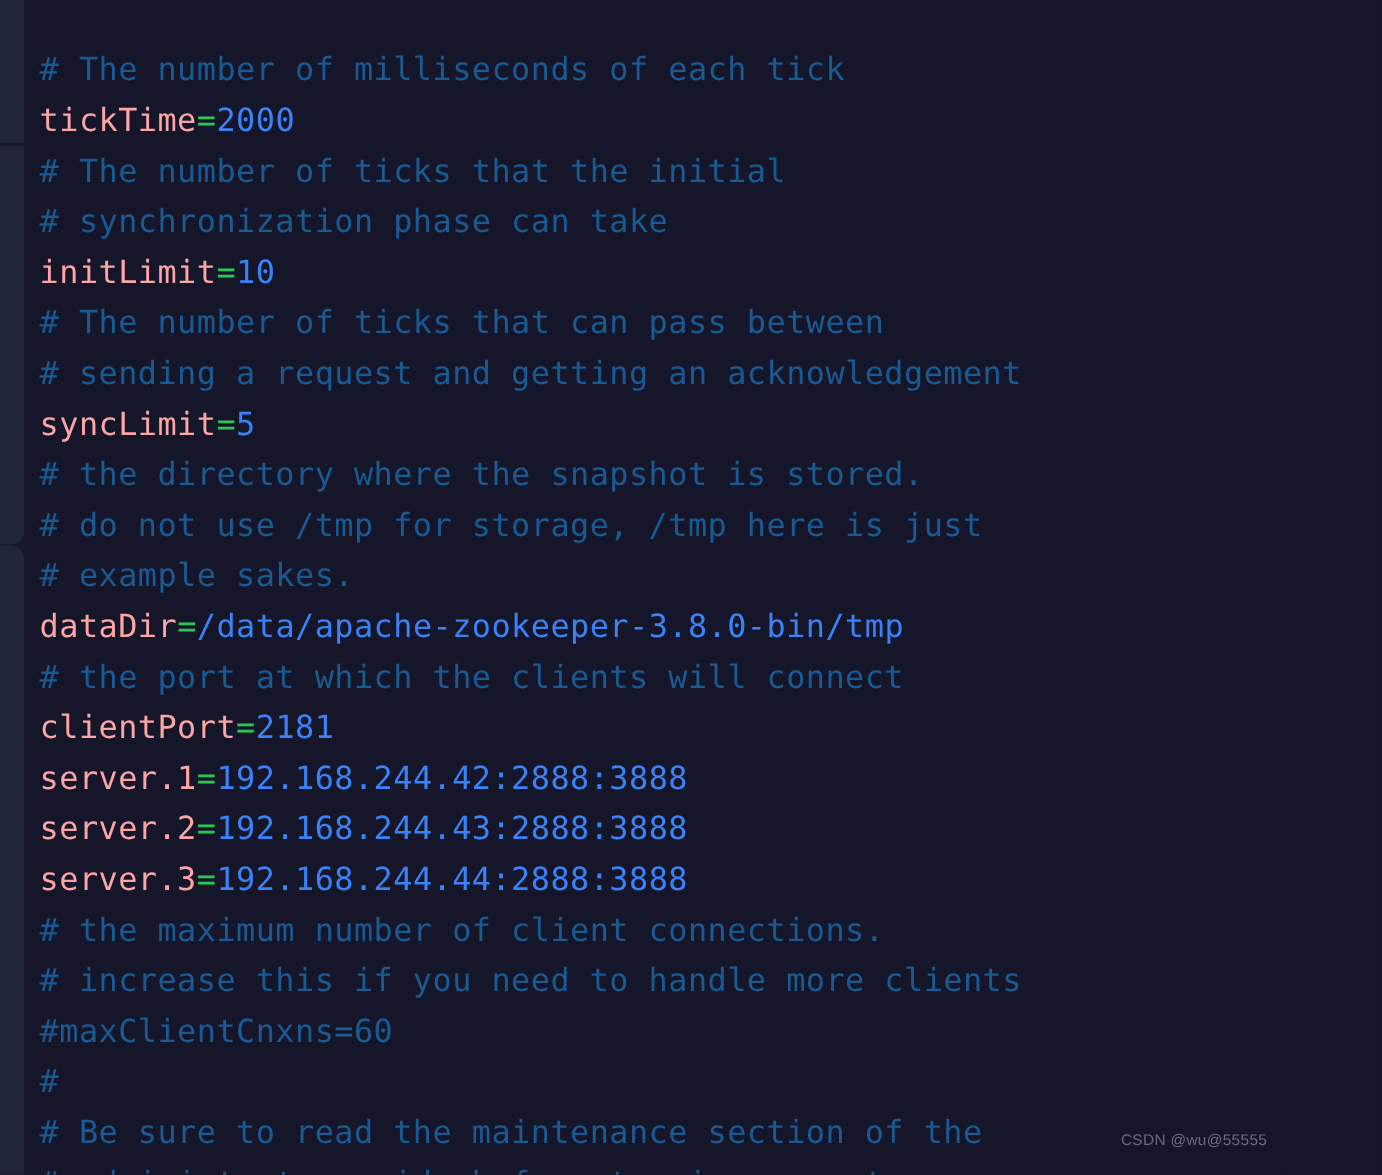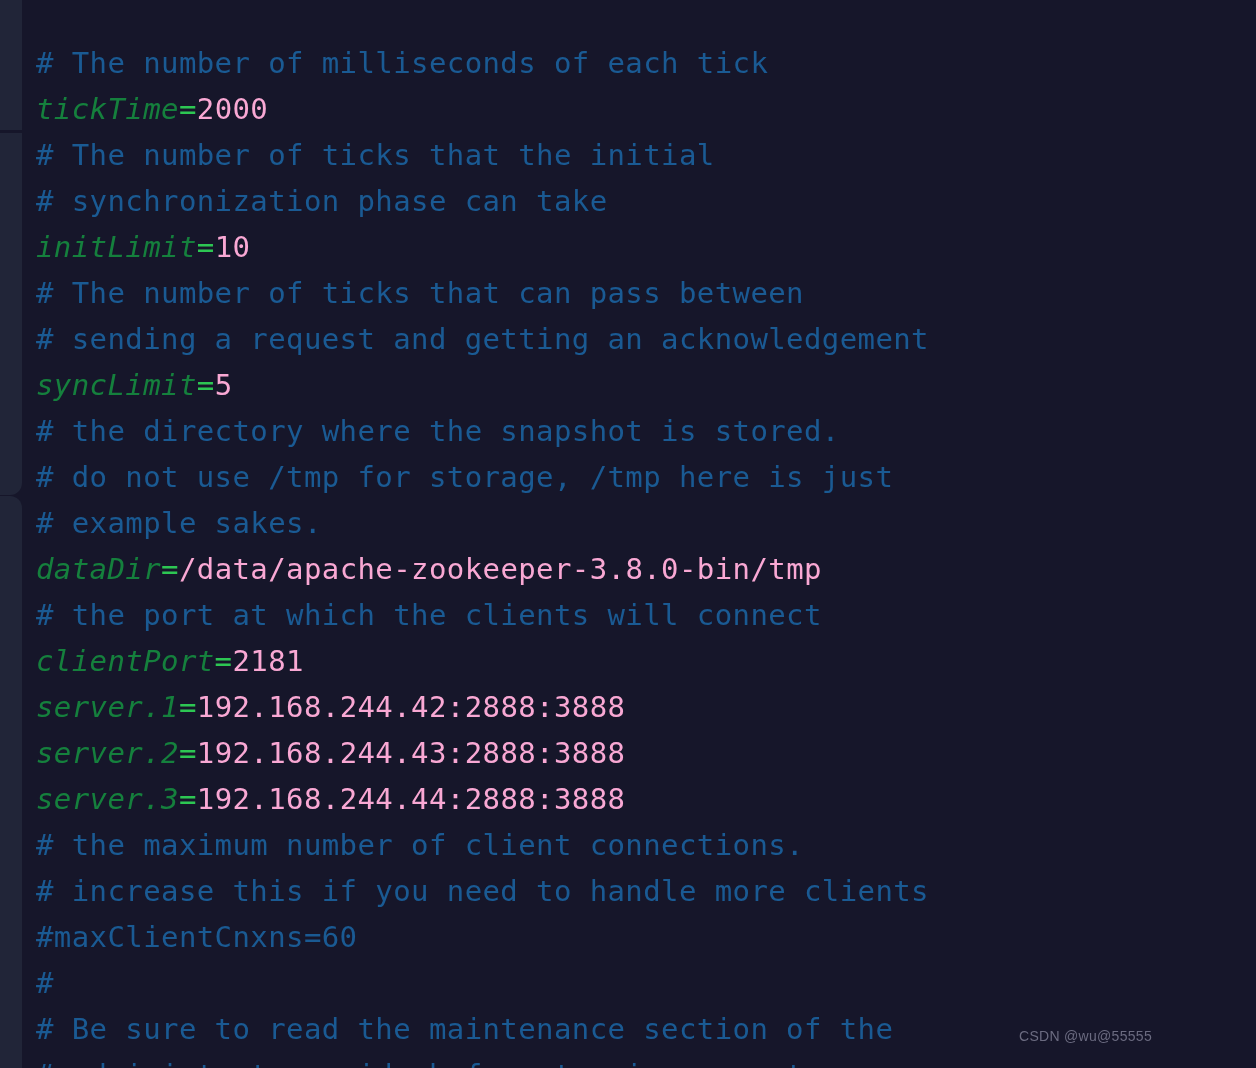--- a/index.html
+++ b/index.html
@@ -70,23 +70,23 @@
     background: transparent;
   }
   .code-line {
     display: block;
     height: 46px;
     white-space: pre;
   }
 
   
   .tok-comment { color: #1a5a93; }
-  .tok-key     { color: #15803d; font-style: italic; }
+  .tok-key     { color: #fca5a5; }
   .tok-op      { color: #2dc653; }
-  .tok-value   { color: #f9a8d4; }
+  .tok-value   { color: #3b82f6; }
 
   
   #watermark {
     position: absolute;
     right: 16px;
     bottom: 24px;
     font-family: "Liberation Sans", "DejaVu Sans", sans-serif;
     font-size: 14px;
     letter-spacing: 0.3px;
     color: #6b6b80;

